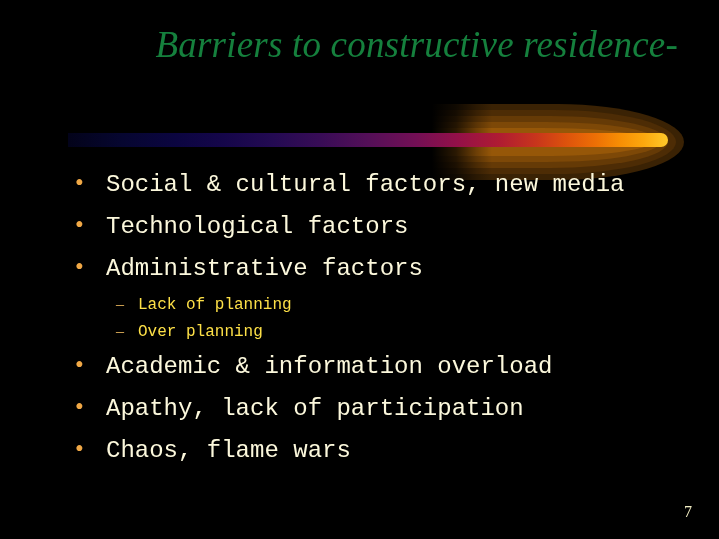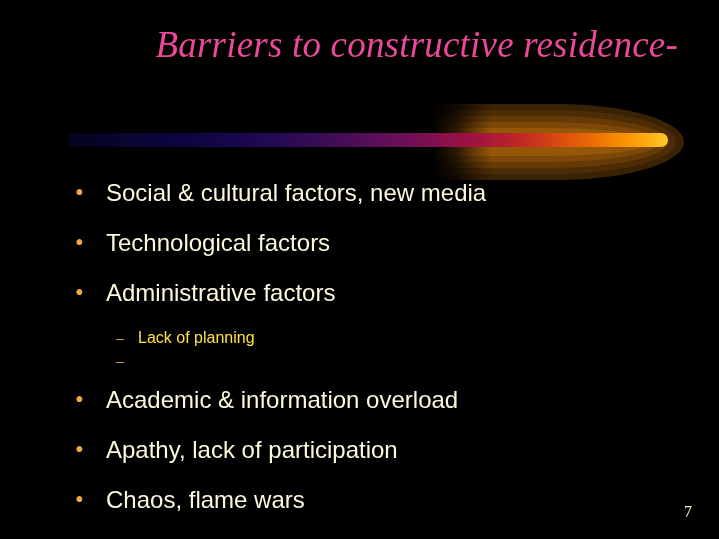--- a/index.html
+++ b/index.html
@@ -30,21 +30,21 @@
     width: 618px;
     text-align: right;
   }
   .title-line {
     display: block;
     font-family: "Liberation Serif", "DejaVu Serif", serif;
     font-style: italic;
     font-weight: normal;
     font-size: 37px;
     line-height: 46px;
-    color: #ec4899;
+    color: #15803d;
     letter-spacing: 0.2px;
     white-space: nowrap;
   }
 
   
   #comet-glow {
     position: absolute;
     left: 432px;
     top: 104px;
     width: 252px;
@@ -135,23 +135,22 @@
   }
   .level-2 .bullet-mark {
     width: 22px;
     font-size: 16px;
     line-height: 1;
     color: #e8b55c;
   }
   .bullet-text {
     flex: 1 1 auto;
     color: #fcf8dc;
-    font-family: Liberation Sans, sans-serif;
+    font-family: Liberation Mono, monospace;
     white-space: nowrap;
-    margin-top: 8px;
   }
   .level-1 .bullet-text {
     font-size: 24px;
     line-height: 33px;
   }
   .level-2 .bullet-text {
     font-size: 16px;
     line-height: 23px;
     color: #fde047;
   }
@@ -205,20 +204,21 @@
       <span class="bullet-text">Administrative factors</span>
     </div>
 
     <div class="bullet-row level-2">
       <span class="bullet-mark">–</span>
       <span class="bullet-text">Lack of planning</span>
     </div>
 
     <div class="bullet-row level-2 group-gap-bottom">
       <span class="bullet-mark">–</span>
+      <span class="bullet-text">Over planning</span>
     </div>
 
     <div class="bullet-row level-1 group-gap-top">
       <span class="bullet-mark">•</span>
       <span class="bullet-text">Academic &amp; information overload</span>
     </div>
 
     <div class="bullet-row level-1">
       <span class="bullet-mark">•</span>
       <span class="bullet-text">Apathy, lack of participation</span>

